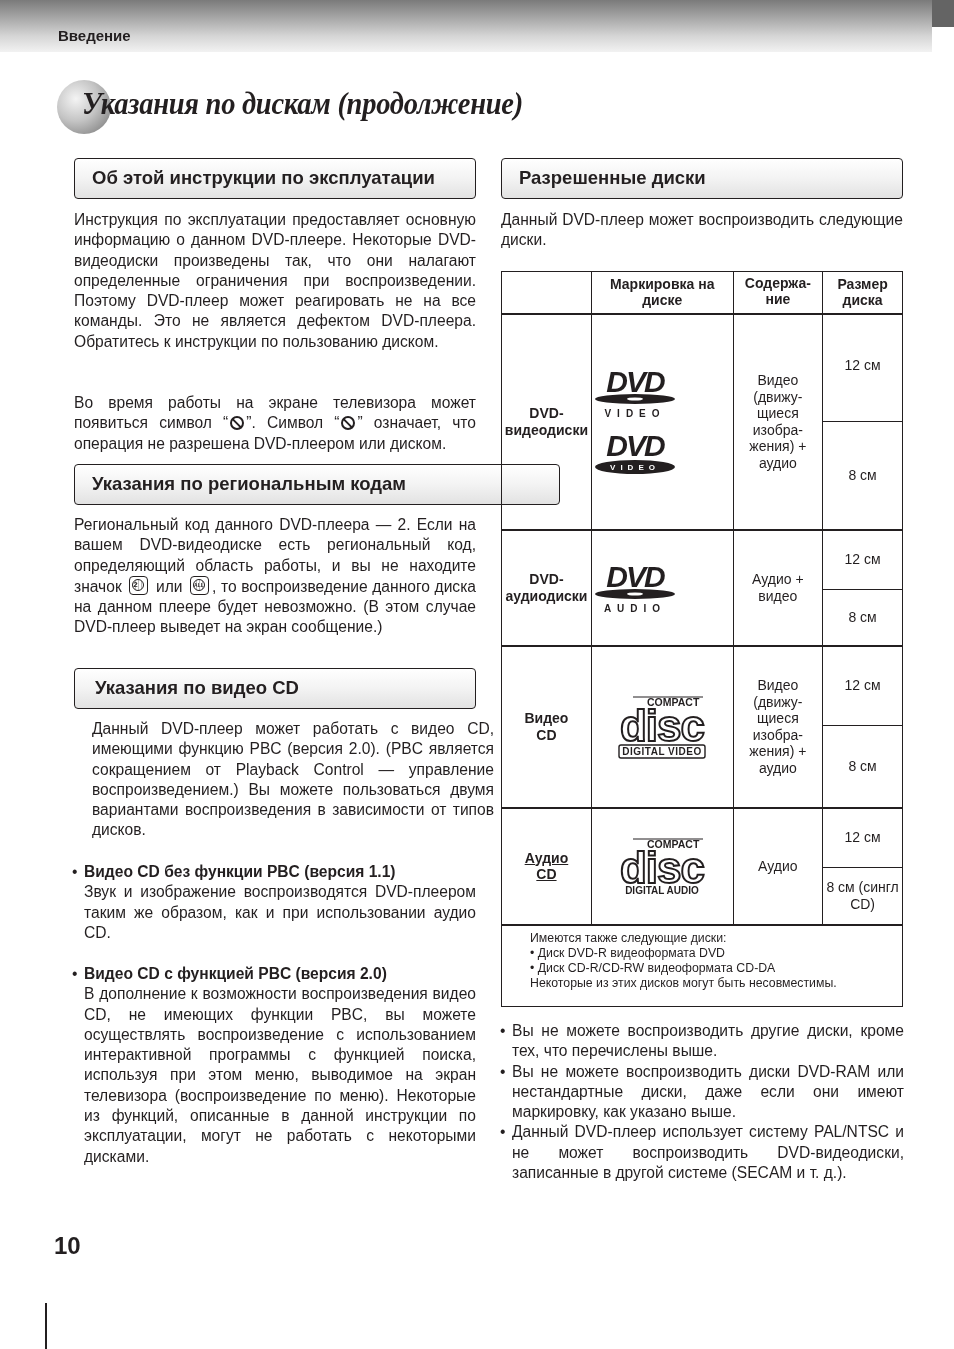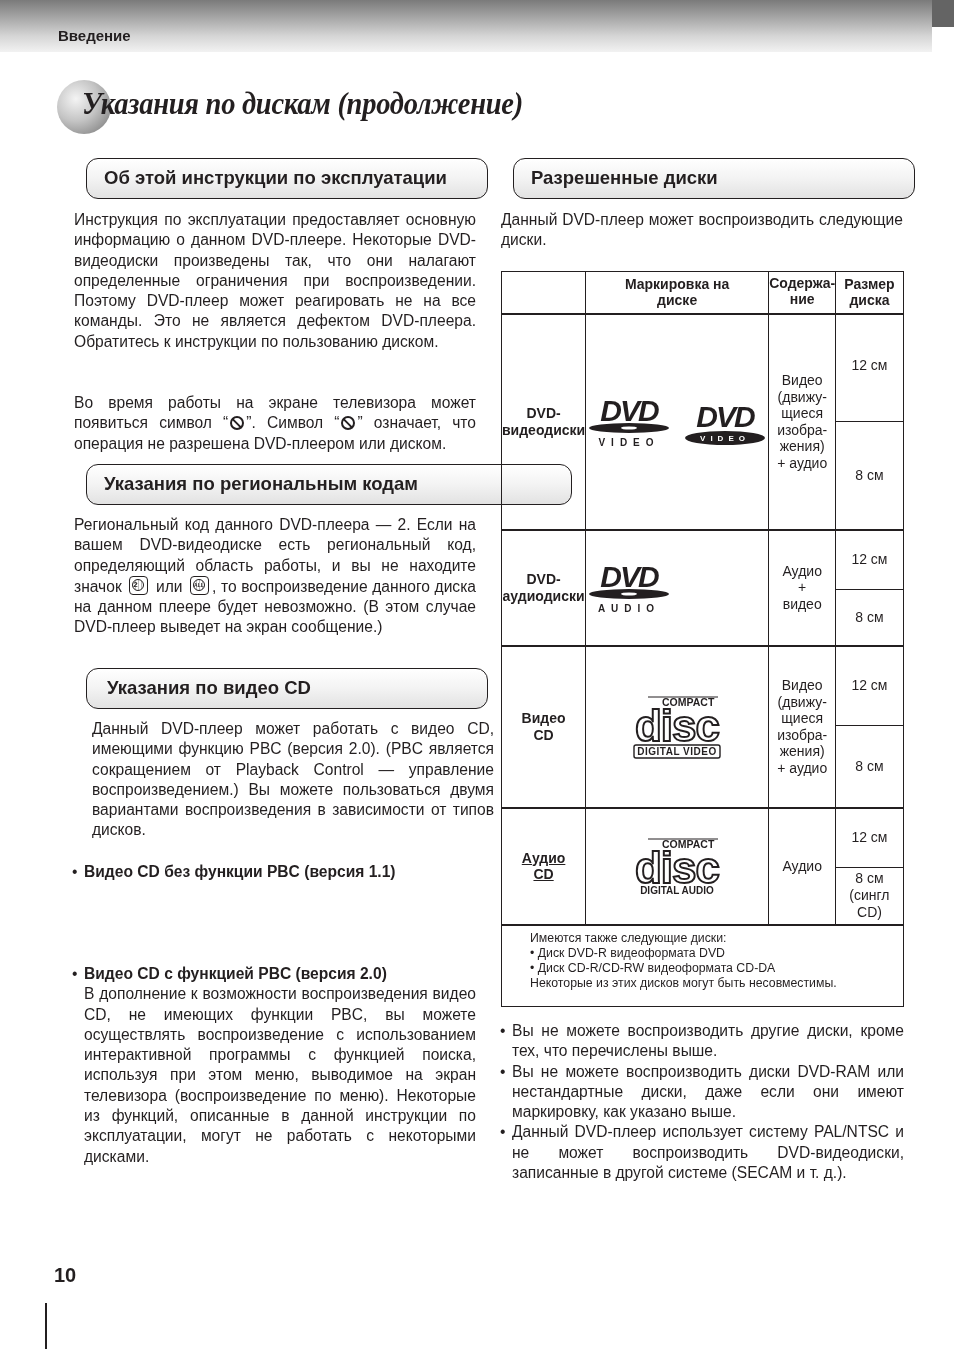--- a/index.html
+++ b/index.html
@@ -19,23 +19,23 @@
     position: absolute; left: 57px; top: 80px; width: 54px; height: 54px; border-radius: 50%;
     background: radial-gradient(circle at 35% 35%, #f4f4f4 0%, #c4c4c4 45%, #8e8e8e 80%, #6f6f6f 100%);
   }
   .page-title {
     position: absolute; left: 82px; top: 86px; font-family: "Liberation Serif", serif;
     font-style: italic; font-weight: bold; font-size: 31px; color: #231f20; letter-spacing: -0.3px;
     transform: scaleX(0.92); transform-origin: left center;
   }
 
   .sec-head {
-    position: absolute; height: 41px; border: 1px solid #231f20; border-radius: 12px;
+    position: absolute; height: 41px; border: 1px solid #231f20; border-radius: 4px;
     background: linear-gradient(to bottom, #ffffff 0%, #f3f3f3 50%, #e2e2e2 100%);
-    font-size: 18.5px; font-weight: bold; padding-left: 17px; line-height: 38px; color: #231f20; margin-left: 12px;
+    font-size: 18.5px; font-weight: bold; padding-left: 17px; line-height: 38px; color: #231f20;
   }
 
   .para {
     position: absolute; font-size: 15.6px; line-height: 20.3px; text-align: justify;
     text-align-last: left; color: #231f20;
   }
   .para.left { left: 74px; width: 402px; }
   .bullet-title { font-weight: bold; }
   .bullet { position: relative; padding-left: 12px; }
   .bullet .dot { position: absolute; left: 0; top: 0; }
@@ -64,24 +64,24 @@
     font-size: 14px;
   }
   .disc-table td, .disc-table th { border: 1px solid #231f20; text-align: center; vertical-align: middle; }
   .disc-table th { font-weight: bold; font-size: 14px; line-height: 16px; height: 42px; padding-bottom: 3px; }
   .disc-table .thick-bottom { border-bottom: 2.5px solid #231f20; }
   .disc-table .cat { font-weight: bold; font-size: 14px; line-height: 16.5px; }
   .disc-table .content { font-size: 14px; line-height: 16.5px; }
   .disc-table .size { font-size: 14px; line-height: 17px; }
   .footnote-cell { text-align: left !important; font-size: 12.3px; line-height: 15px; padding: 5px 10px 15px 28px; vertical-align: top !important; }
 
-  .logo-wrap { display: flex; flex-direction: row; align-items: flex-end; gap: 10px; }
+  .logo-wrap { display: flex; flex-direction: column; align-items: flex-start; gap: 10px; }
   .dvd-logo { display: block; }
   .page-number-bar { position: absolute; left: 45px; top: 1303px; width: 2px; height: 46px; background: #231f20; }
-  .page-number { position: absolute; left: 54px; top: 1264px; font-size: 20px; font-weight: bold; color: #231f20; }
+  .page-number { position: absolute; left: 54px; top: 1232px; font-size: 24px; font-weight: bold; color: #231f20; }
 </style>
 </head>
 <body>
 
 <div class="top-band"></div>
 <div class="corner-tab"></div>
 <div class="section-label">Введение</div>
 
 <div class="title-ball"></div>
 <div class="page-title">Указания по дискам (продолжение)</div>
@@ -104,20 +104,21 @@
 </div>
 
 <div class="sec-head" style="left:74px; top:668px; width:402px;padding-left:20px;">Указания по видео CD</div>
 
 <div class="para left" style="top:719px;margin-left:18px;">Данный DVD-плеер может работать с видео CD, имеющими функцию PBC (версия 2.0). (PBC является сокращением от Playback Control — управление воспроизведением.) Вы можете пользоваться двумя вариантами воспроизведения в зависимости от типов дисков.</div>
 
 <div class="para left" style="top:862px; left:72px; width:404px;">
   <div class="bullet">
     <span class="dot">•</span>
     <div class="bullet-title">Видео CD без функции PBC (версия 1.1)</div>
+    <div>Звук и изображение воспроизводятся DVD-плеером таким же образом, как и при использовании аудио CD.</div>
   </div>
 </div>
 
 <div class="para left" style="top:964px; left:72px; width:404px;">
   <div class="bullet">
     <span class="dot">•</span>
     <div class="bullet-title">Видео CD с функцией PBC (версия 2.0)</div>
     <div>В дополнение к возможности воспроизведения видео CD, не имеющих функции PBC, вы можете осуществлять воспроизведение с использованием интерактивной программы с функцией поиска, используя при этом меню, выводимое на экран телевизора (воспроизведение по меню). Некоторые из функций, описанные в данной инструкции по эксплуатации, могут не работать с некоторыми дисками.</div>
   </div>
 </div>

